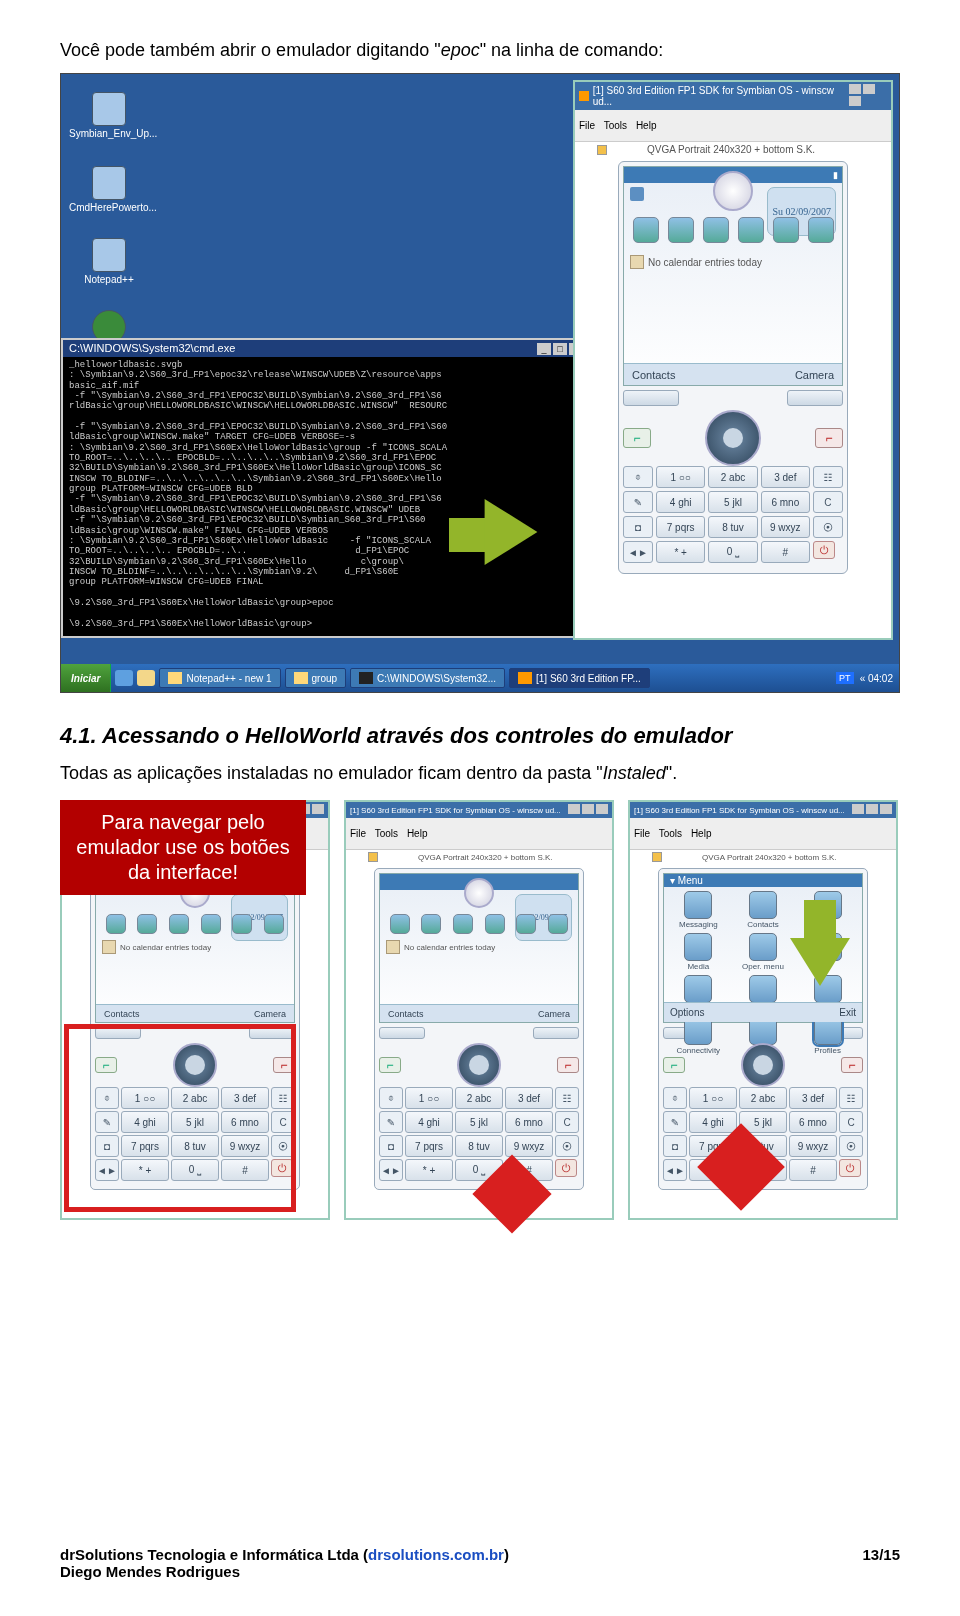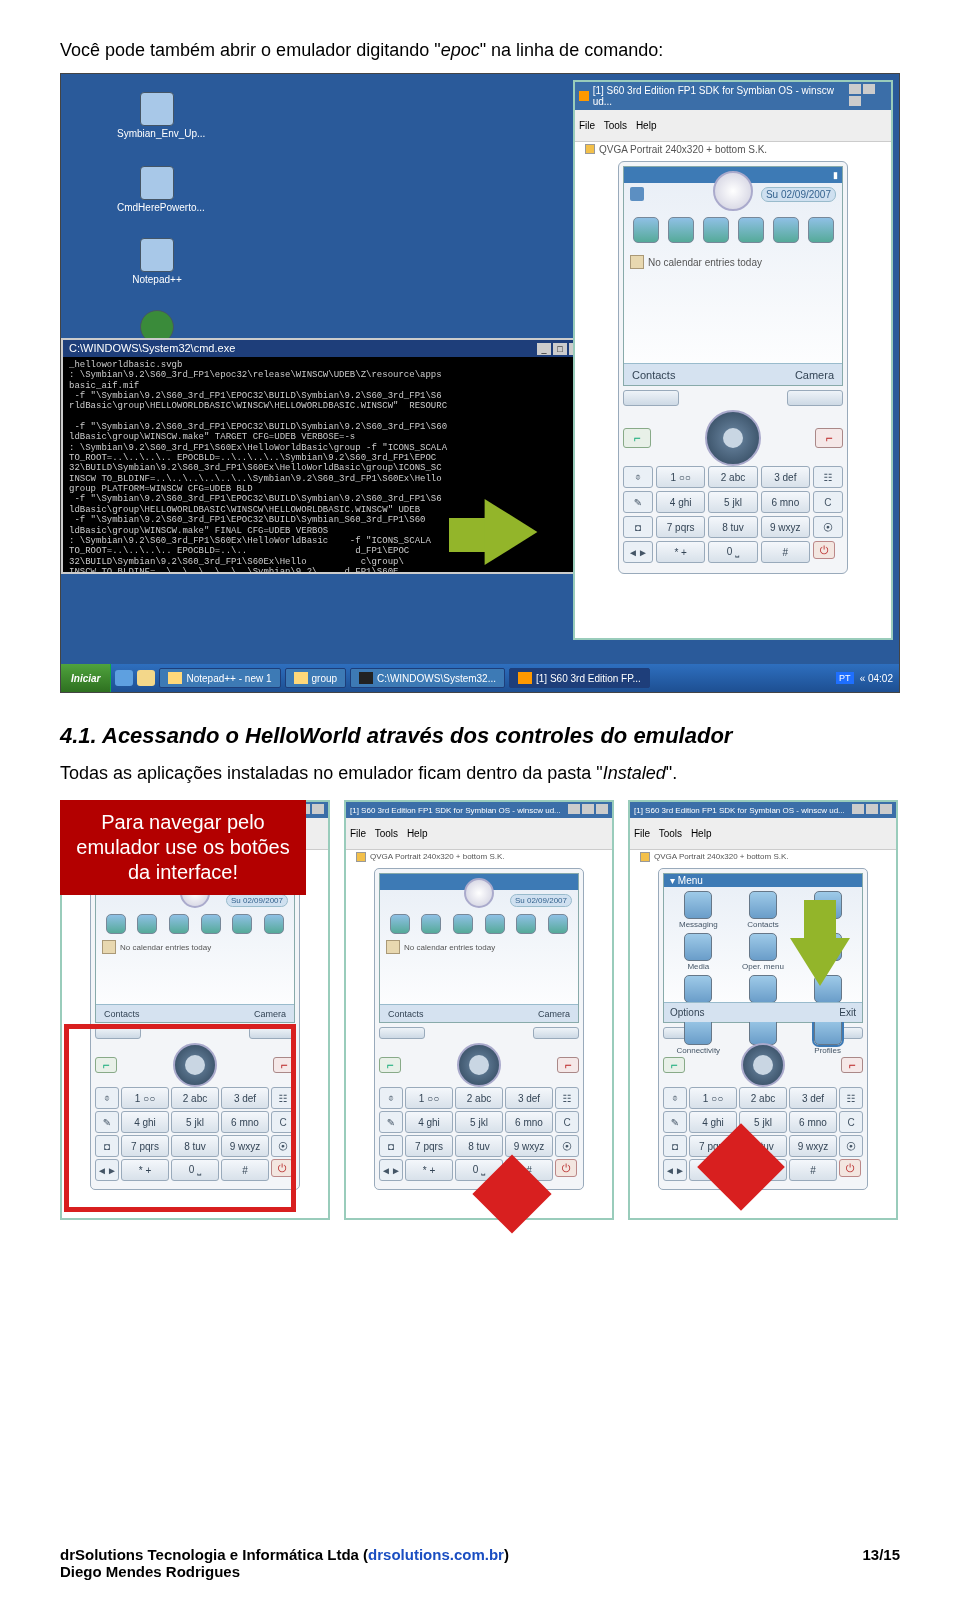--- a/index.html
+++ b/index.html
@@ -16,59 +16,59 @@
 
   
   .shot1 {
     width: 840px;
     height: 620px;
     background: #2a5a9a;
     position: relative;
     border: 1px solid #444;
     margin-bottom: 30px;
   }
-  .desk-icon { position: absolute; width: 80px; text-align: center; color: #fff; font-size: 10px; margin-left: 48px; }
+  .desk-icon { position: absolute; width: 80px; text-align: center; color: #fff; font-size: 10px; }
   .desk-icon .ibox { width: 34px; height: 34px; margin: 0 auto 2px; background: #a8c8e8; border: 1px solid #456; border-radius: 4px; }
   .ic1 { top: 18px; left: 8px; }
   .ic2 { top: 92px; left: 8px; }
   .ic3 { top: 164px; left: 8px; }
   .ic4 { top: 236px; left: 8px; }
 
   
   .cmd {
-    position: absolute; top: 264px; left: 0; width: 530px; height: 236px;
+    position: absolute; top: 264px; left: 0; width: 530px; height: 300px;
     background: #000; border: 2px solid #ccc; font-family: "Courier New", monospace;
     color: #ccc; font-size: 9px; overflow: hidden;
   }
   .cmd-title { background: #1e3e7a; color: #fff; font-size: 11px; padding: 2px 6px; display: flex; justify-content: space-between; font-family: Arial; }
   .cmd-title .ctls span{ display:inline-block; width:14px; height:12px; background:#ccc; margin-left:2px; text-align:center; color:#000; font-size:9px; line-height:12px;}
   .cmd-body { padding: 3px 6px; line-height: 1.15; white-space: pre-wrap; word-break: break-all; }
 
   
   .emu {
     position: absolute; border: 2px solid #9cb; background: #fff;
   }
   .emu1 { top: 6px; right: 6px; width: 320px; height: 560px; }
   .emu-titlebar { background: #3b6ea8; color: #fff; font-size: 10px; padding: 2px 4px; display: flex; justify-content: space-between; align-items:center;}
   .emu-titlebar .ctls span{ display:inline-block; width:12px; height:10px; background:#ccc; margin-left:2px;}
   .emu-menu { font-size: 10px; background: #eee; padding: 10px 4px; border-bottom:1px solid #ccc; }
   .emu-menu span { margin-right: 6px; }
-  .emu-info { font-size: 10px; color:#555; padding: 2px 10px 6px; display:flex; align-items:flex-start; }
+  .emu-info { font-size: 10px; color:#555; padding: 2px 22px 6px; display:flex; align-items:center;gap:36px; }
   .emu-info .sq { width:10px;height:10px;background:#f3c04a;border:1px solid #999;margin-right:4px; }
   .phone {
     margin: 0 auto; width: 230px; background: #f3f5f8; border: 1px solid #9ab; border-radius: 6px;
     position: relative; padding-bottom:6px;
   }
   .phone-screen {
     background: linear-gradient(#e8eef6,#fff);
     margin: 4px; border: 1px solid #8aa; height: 220px; position: relative;
   }
   .statusbar { background:#3d7ab5; height:16px; color:#fff; font-size:9px; display:flex; justify-content:flex-end; align-items:center; padding:0 4px; }
   .clock { position:absolute; top:4px; left:50%; transform:translateX(-50%); width:40px; height:40px; border-radius:50%; background:radial-gradient(#fff,#ccd); border:2px solid #aac; }
-  .date { position:absolute; top:20px; right:6px; font-size:10px; color:#35638f; background:#cfe0f0; padding:1px 4px; border:1px solid #9bc; border-radius:7px; }
+  .date { position:absolute; top:20px; right:6px; font-size:10px; color:#35638f; background:#cfe0f0; padding:18px 4px; border:1px solid #9bc; border-radius:7px;font-family:Liberation Serif, serif; }
   .date-left-icon{position:absolute;top:20px;left:6px;width:14px;height:14px;background:#5c8fc2;border-radius:2px;}
   .icon-row { position:absolute; top:50px; left:4px; right:4px; display:flex; justify-content:space-around; }
   .icon-row .aic { width:26px; height:26px; background:linear-gradient(#8fc0e5,#5a9); border-radius:5px; border:1px solid #789; }
   .nocal { position:absolute; top:88px; left:6px; font-size:10px; color:#555; display:flex; align-items:center; }
   .nocal .caic{width:14px;height:14px;background:#e8d8b0;border:1px solid #a97;margin-right:4px;}
   .softkeys { position:absolute; bottom:0; left:0; right:0; background:#d5e2f0; height:22px; border-top:1px solid #9bc; display:flex; justify-content:space-between; align-items:center; font-size:11px; color:#345; padding:0 8px; }
 
   .phone-body { margin:4px; }
   .topsoft { display:flex; justify-content:space-between; margin-bottom:4px; }
   .topsoft .sk { width:56px; height:16px; background:linear-gradient(#eef3f8,#cdd9e5); border:1px solid #9ab; border-radius:3px; }

